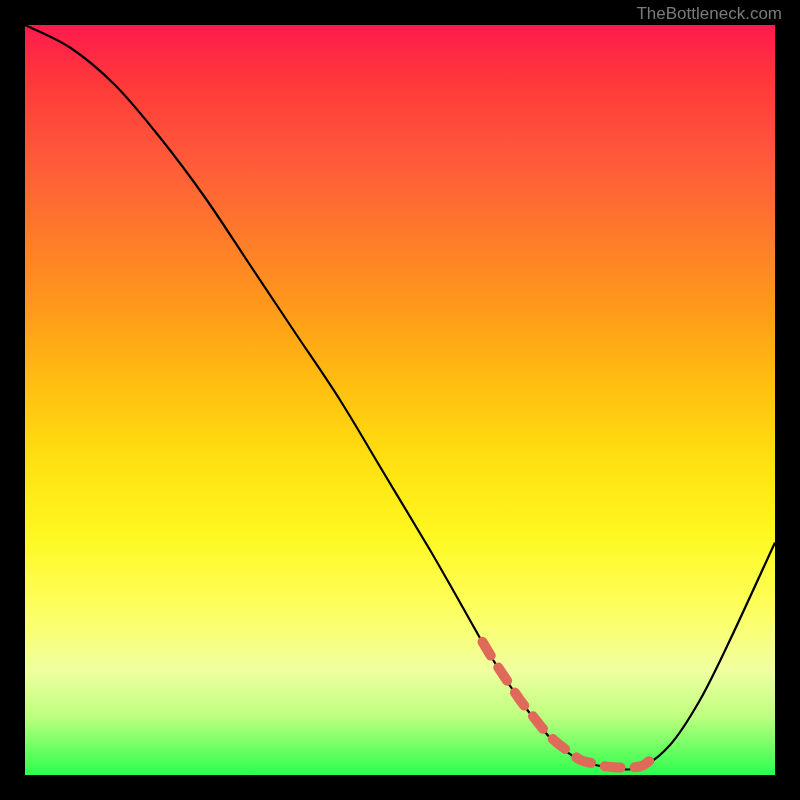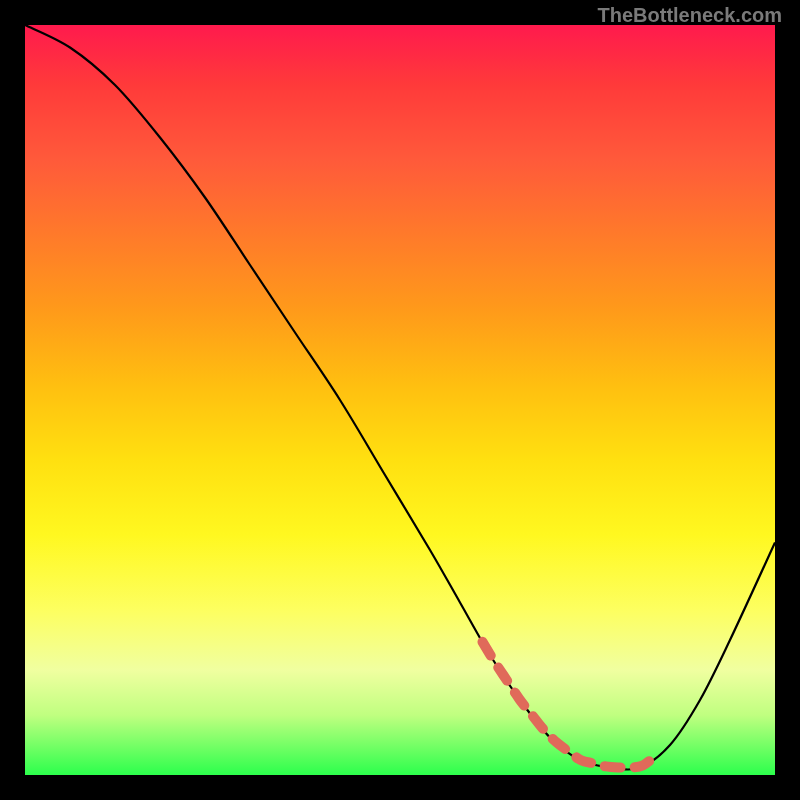--- a/index.html
+++ b/index.html
@@ -8,22 +8,22 @@
     height: 800px;
     background: #000;
     position: relative;
     font-family: Arial, sans-serif;
   }
   .watermark {
     position: absolute;
     top: 4px;
     right: 18px;
     color: #7a7a7a;
-    font-size: 20px;
-    font-weight: 700;
+    font-size: 17px;
+    font-weight: 400;
     z-index: 10;
   }
   .plot-area {
     position: absolute;
     left: 25px;
     top: 25px;
     width: 750px;
     height: 750px;
     background: linear-gradient(to bottom,
       #ff1a4d 0%,

